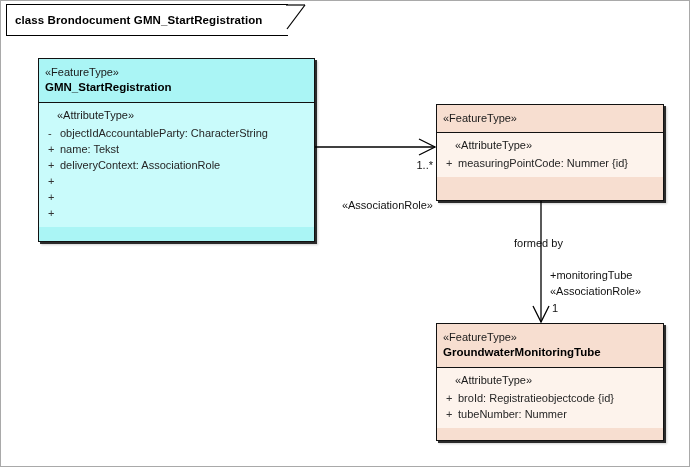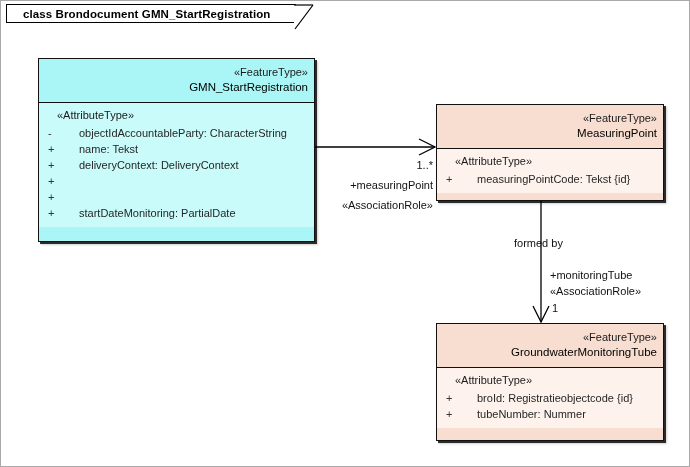--- a/index.html
+++ b/index.html
@@ -23,25 +23,25 @@
   
   .frame-tab {
     position: absolute;
     left: 5px;
     top: 3px;
     height: 24px;
     box-sizing: border-box;
   }
   .frame-tab .tab-body {
     position: relative;
-    height: 19px;
+    height: 32px;
     border: 1px solid #000000;
     border-right: none;
     background: #ffffff;
-    padding: 0 26px 0 16px;
+    padding: 0 26px 0 8px;
     display: flex;
     align-items: center;
     box-sizing: border-box;
   }
   .frame-tab .tab-label {
     font-size: 11.5px;
     font-weight: bold;
     color: #000000;
     white-space: nowrap;
     letter-spacing: 0.1px;
@@ -56,32 +56,32 @@
 
   
   .uml-class {
     position: absolute;
     border: 1.5px solid #111111;
     box-sizing: border-box;
     box-shadow: 2px 2px 0 0 rgba(0,0,0,0.80), 3px 3px 2px 0 rgba(0,0,0,0.18);
   }
   .uml-header {
     padding: 6px 6px 7px 6px;
-    text-align: right;
+    text-align: left;
     border-bottom: 1.5px solid #111111;
   }
   .uml-stereotype {
     font-size: 11px;
     color: #1a1a1a;
     line-height: 14px;
     white-space: nowrap;
   }
   .uml-name {
     font-size: 11.5px;
-    font-weight: normal;
+    font-weight: bold;
     color: #000000;
     line-height: 16px;
     white-space: nowrap;
   }
   .uml-compartment {
     padding: 5px 8px 6px 4px;
   }
   .compartment-stereotype {
     font-size: 11px;
     color: #1a1a1a;
@@ -100,21 +100,20 @@
   .attr-vis {
     width: 17px;
     flex: 0 0 17px;
     text-align: left;
     padding-left: 5px;
     color: #333333;
     box-sizing: border-box;
   }
   .attr-text {
     color: #262626;
-    margin-left: 19px;
   }
 
   
   .class-cyan { background: #aaf5f5; }
   .class-cyan .uml-header { background: #aaf5f5; }
   .class-cyan .uml-compartment { background: #c9fbfb; }
 
   .class-peach { background: #f7ded0; }
   .class-peach .uml-header { background: #f7ded0; }
   .class-peach .uml-compartment { background: #fdf3ec; }
@@ -178,45 +177,43 @@
       <div class="attr-row">
         <span class="attr-vis">-</span>
         <span class="attr-text">objectIdAccountableParty: CharacterString</span>
       </div>
       <div class="attr-row">
         <span class="attr-vis">+</span>
         <span class="attr-text">name: Tekst</span>
       </div>
       <div class="attr-row">
         <span class="attr-vis">+</span>
-        <span class="attr-text">deliveryContext: DeliveryContext</span>
-      </div>
-      <div class="attr-row">
-        <span class="attr-vis">+</span>
-      </div>
-      <div class="attr-row">
-        <span class="attr-vis">+</span>
-      </div>
-      <div class="attr-row">
-        <span class="attr-vis">+</span>
-        <span class="attr-text">startDateMonitoring: PartialDate</span>
+        <span class="attr-text">deliveryContext: AssociationRole</span>
+      </div>
+      <div class="attr-row">
+        <span class="attr-vis">+</span>
+      </div>
+      <div class="attr-row">
+        <span class="attr-vis">+</span>
+      </div>
+      <div class="attr-row">
+        <span class="attr-vis">+</span>
       </div>
     </div>
   </div>
 
   <div class="uml-class class-peach" style="left:435px; top:103px; width:228px; height:97px;">
     <div class="uml-header">
       <div class="uml-stereotype">«FeatureType»</div>
-      <div class="uml-name">MeasuringPoint</div>
     </div>
     <div class="uml-compartment">
       <div class="compartment-stereotype">«AttributeType»</div>
       <div class="attr-row">
         <span class="attr-vis">+</span>
-        <span class="attr-text">measuringPointCode: Tekst {id}</span>
+        <span class="attr-text">measuringPointCode: Nummer {id}</span>
       </div>
     </div>
   </div>
 
   <div class="uml-class class-peach" style="left:435px; top:322px; width:228px; height:118px;">
     <div class="uml-header">
       <div class="uml-stereotype">«FeatureType»</div>
       <div class="uml-name">GroundwaterMonitoringTube</div>
     </div>
     <div class="uml-compartment">
@@ -226,21 +223,20 @@
         <span class="attr-text">broId: Registratieobjectcode {id}</span>
       </div>
       <div class="attr-row">
         <span class="attr-vis">+</span>
         <span class="attr-text">tubeNumber: Nummer</span>
       </div>
     </div>
   </div>
 
   <div class="conn-label right-align" style="left:300px; top:157px; width:132px;">1..*</div>
-  <div class="conn-label right-align" style="left:300px; top:177px; width:132px;">+measuringPoint</div>
   <div class="conn-label right-align" style="left:296px; top:197px; width:136px;">«AssociationRole»</div>
 
   <div class="conn-label" style="left:513px; top:235px;">formed by</div>
   <div class="conn-label" style="left:549px; top:267px;">+monitoringTube</div>
   <div class="conn-label" style="left:549px; top:283px;">«AssociationRole»</div>
   <div class="conn-label" style="left:551px; top:300px;">1</div>
 
 </div>
 
 </body></html>

